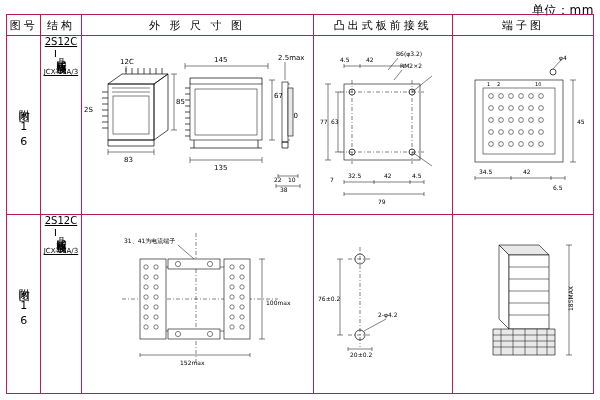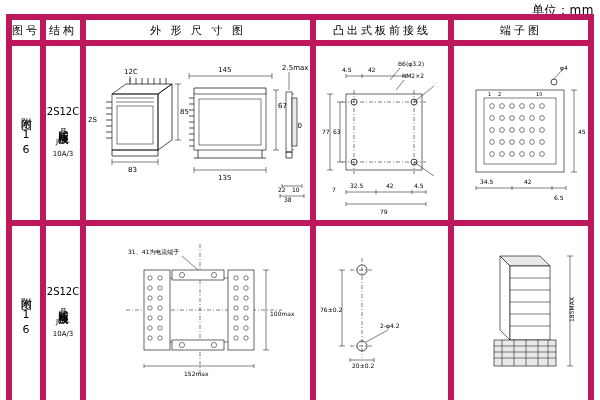--- a/index.html
+++ b/index.html
@@ -17,21 +17,21 @@
     font-size:12px;letter-spacing:.5px;
   }
 
   table.main{
     position:absolute;left:6px;top:14px;
     width:588px;height:380px;
     border-collapse:collapse;
     table-layout:fixed;
   }
   table.main td,table.main th{
-    border:6px solid #be185d;
+    border:1px solid #be185d;
     padding:0;
     vertical-align:middle;
     text-align:center;
   }
   thead th{
     height:20px;
     font-size:11px;
     font-weight:normal;
     letter-spacing:3px;
   }
@@ -49,22 +49,23 @@
     line-height:13px;
     writing-mode:vertical-rl;
     text-orientation:upright;
     margin:0 auto;
     letter-spacing:2px;
     white-space:nowrap;
   }
   .vwrap{display:flex;align-items:center;justify-content:center;height:100%;}
   .struct{
     font-size:10px;line-height:12px;
-    display:flex;flex-direction:column;align-items:center;justify-content:center;
+    display:flex;flex-direction:column;align-items:center;
     height:100%;
+    text-decoration:underline;
   }
   .struct .code{font-size:10px;margin-bottom:2px;}
   .struct .cn{
     writing-mode:vertical-rl;text-orientation:upright;
     font-size:10px;letter-spacing:1px;line-height:12px;
   }
   .struct .sub{font-size:7px;margin-top:9px;}
 
   .cellwrap{position:relative;width:100%;height:100%;text-decoration:underline;}
   svg{display:block;}

